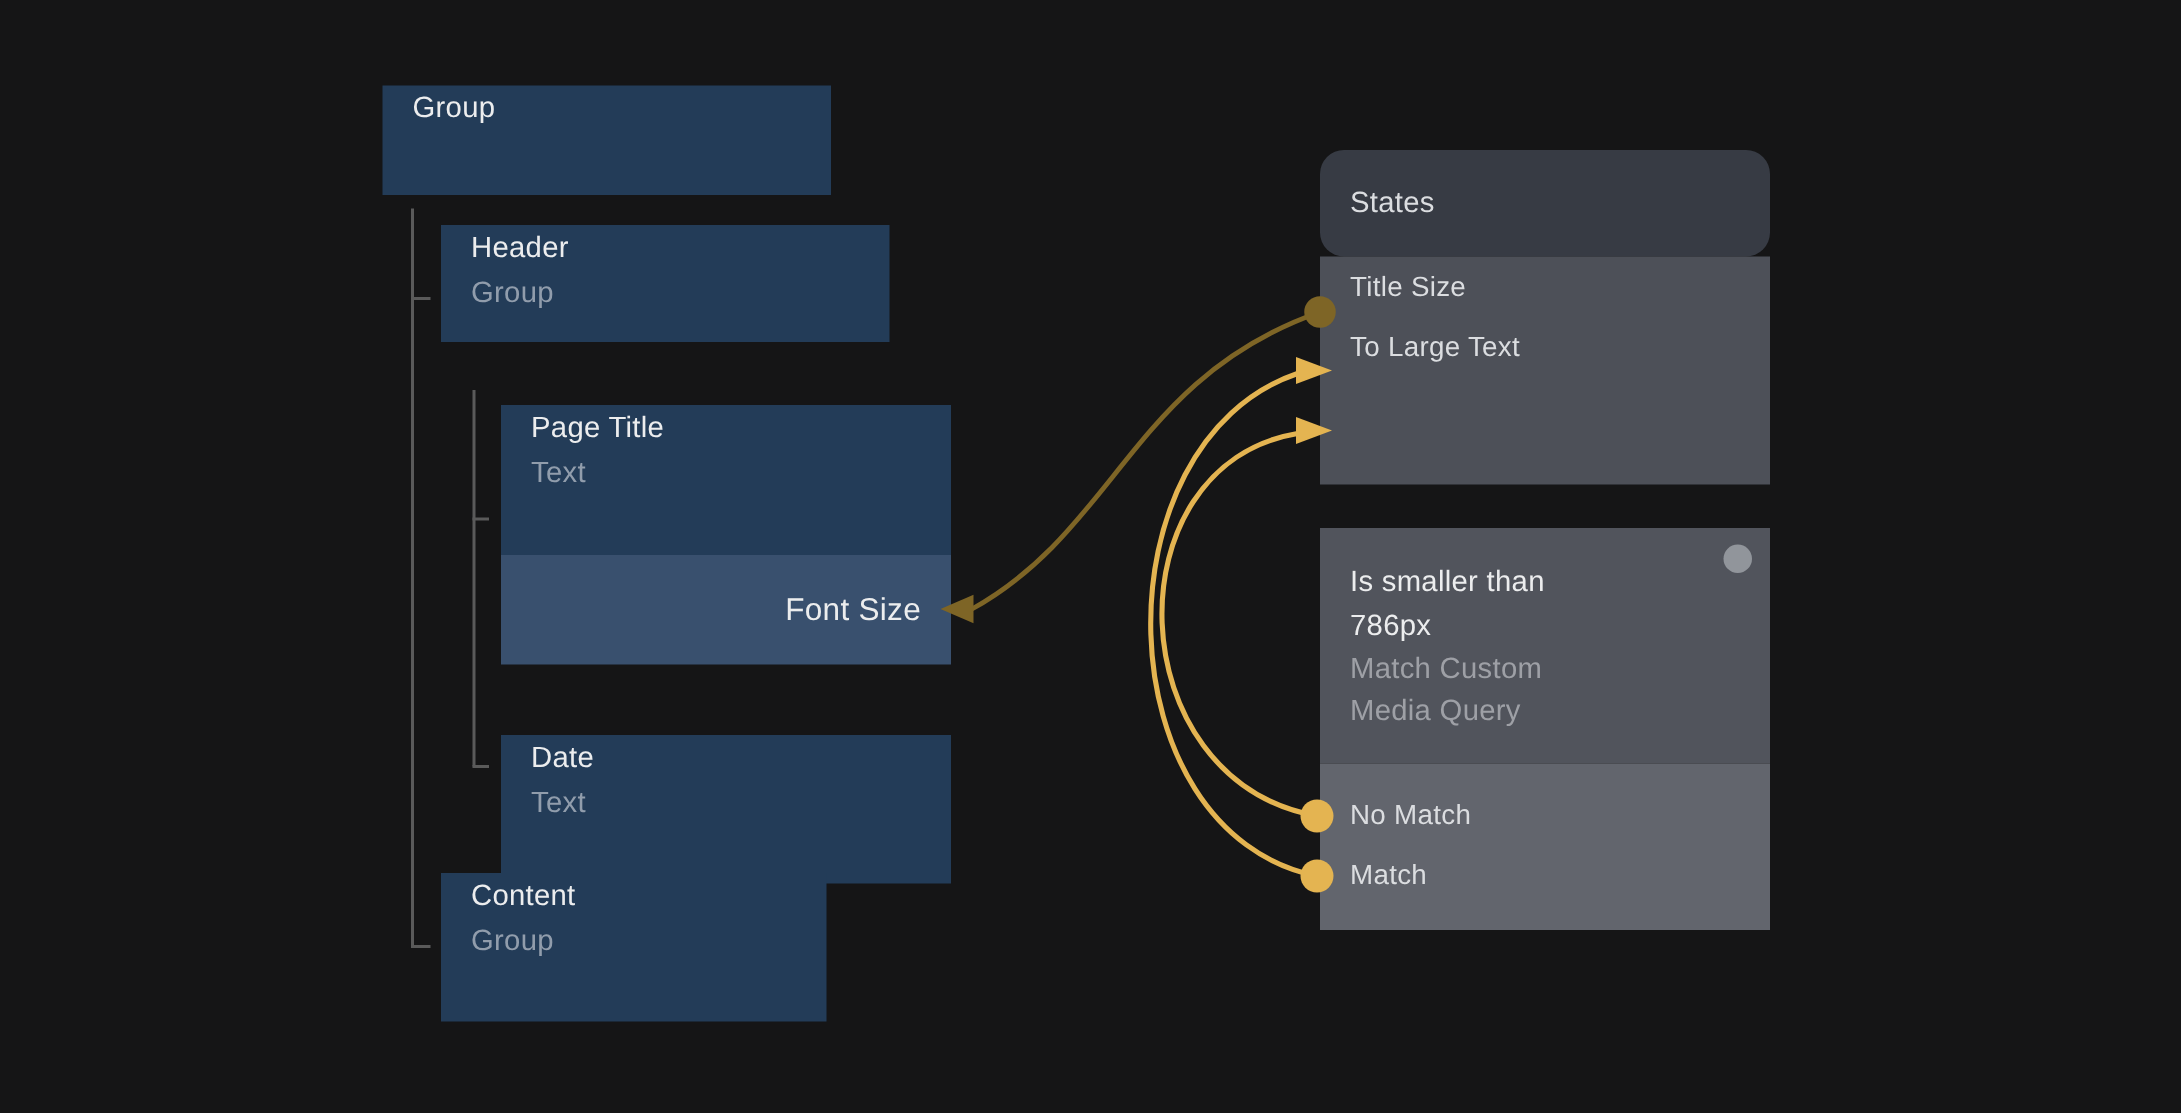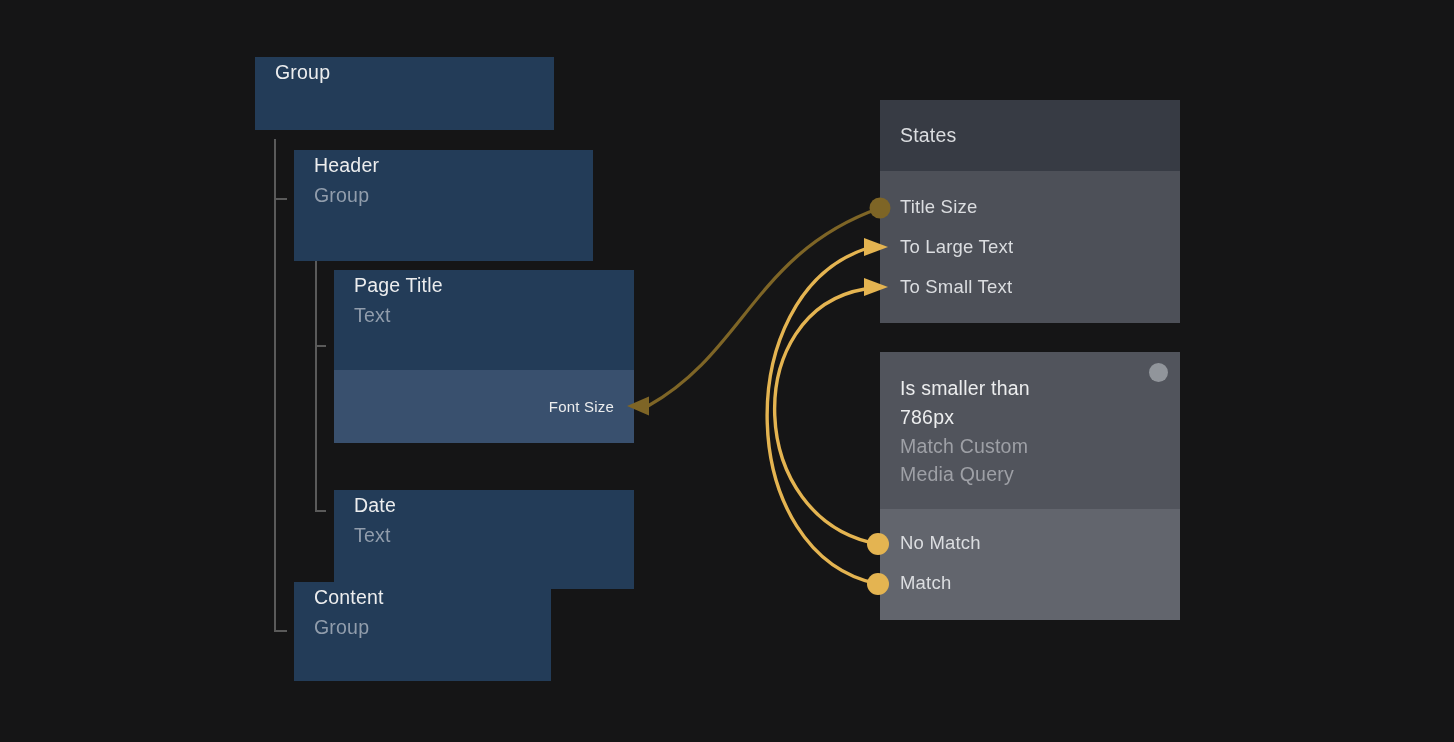--- a/index.html
+++ b/index.html
@@ -10,21 +10,21 @@
   }
   
   .tline{position:absolute;background:var(--tree_line);}
   .tline.v{width:1.5px;}
   .tline.h{height:1.5px;}
   
   .node{position:absolute;background:var(--node_blue);display:flex;flex-direction:column;padding-left:20px;box-sizing:border-box;}
   .node-title{font-size:19.5px;line-height:30px;color:var(--text_primary);letter-spacing:.2px;}
   .node-sub{font-size:19.5px;line-height:30px;color:var(--text_secondary_blue);letter-spacing:.2px;}
   .prop-strip{position:absolute;background:var(--node_blue_light);display:flex;align-items:center;justify-content:flex-end;padding-right:20px;box-sizing:border-box;}
-  .prop-label{font-size:15px;color:var(--text_primary);letter-spacing:.2px;margin-left:32px;}
+  .prop-label{font-size:21px;color:var(--text_primary);letter-spacing:.2px;margin-left:32px;}
   
   .panel{position:absolute;width:300px;box-sizing:border-box;}
   .panel-header{display:flex;align-items:center;padding-left:20px;box-sizing:border-box;}
   .panel-header-title{font-size:19.5px;color:var(--text_item);letter-spacing:.2px;}
   .panel-body{box-sizing:border-box;}
   .panel-item{height:40px;display:flex;align-items:center;padding-left:20px;box-sizing:border-box;
     font-size:18.5px;color:var(--text_item);letter-spacing:.2px;}
   .mq-header{padding:22px 20px 0 20px;box-sizing:border-box;}
   .mq-title{font-size:19.5px;line-height:29px;color:var(--text_primary);letter-spacing:.2px;}
   .mq-sub{font-size:19.5px;line-height:28px;color:var(--text_secondary_gray);letter-spacing:.2px;}
@@ -47,21 +47,21 @@
   <div class="tline h" style="left:274px;top:198px;width:13px;"></div>
   <div class="tline h" style="left:274px;top:630px;width:13px;"></div>
   <div class="tline v" style="left:315px;top:260px;height:251px;"></div>
   <div class="tline h" style="left:315px;top:345px;width:11px;"></div>
   <div class="tline h" style="left:315px;top:510px;width:11px;"></div>
 
   <div class="node" style="left:255px;top:57px;width:299px;height:73px;">
     <div class="node-title">Group</div>
   </div>
 
-  <div class="node" style="left:294px;top:150px;width:299px;height:111px;padding-left:20px;">
+  <div class="node" style="left:294px;top:150px;width:299px;height:78px;padding-left:20px;">
     <div class="node-title">Header</div>
     <div class="node-sub">Group</div>
   </div>
 
   <div class="node" style="left:334px;top:270px;width:300px;height:120px;">
     <div class="node-title">Page Title</div>
     <div class="node-sub">Text</div>
   </div>
   <div class="prop-strip" style="left:334px;top:370px;width:300px;height:73px;">
     <div class="prop-label">Font Size</div>
@@ -71,27 +71,26 @@
     <div class="node-title">Date</div>
     <div class="node-sub">Text</div>
   </div>
 
   <div class="node" style="left:294px;top:582px;width:257px;height:99px;">
     <div class="node-title">Content</div>
     <div class="node-sub">Group</div>
   </div>
 
   <div class="panel" style="left:880px;top:100px;">
-    <div class="panel-header" style="height:71px;background:var(--panel_header_dark);">
+    <div class="panel-header" style="height:71px;background:var(--panel_header_dark);border-radius:16px;">
       <div class="panel-header-title">States</div>
     </div>
-    <div class="panel-body" style="height:152px;background:var(--panel_body_gray);padding-top:16px;">
+    <div class="panel-body" style="height:152px;background:var(--panel_body_gray);">
       <div class="panel-item">Title Size</div>
       <div class="panel-item">To Large Text</div>
-      <div class="panel-item">To Small Text</div>
     </div>
   </div>
 
   <div class="panel" style="left:880px;top:352px;">
     <div class="mq-header" style="height:157px;background:var(--panel2_header);">
       <div class="mq-title">Is smaller than</div>
       <div class="mq-title">786px</div>
       <div class="mq-sub">Match Custom</div>
       <div class="mq-sub">Media Query</div>
     </div>

